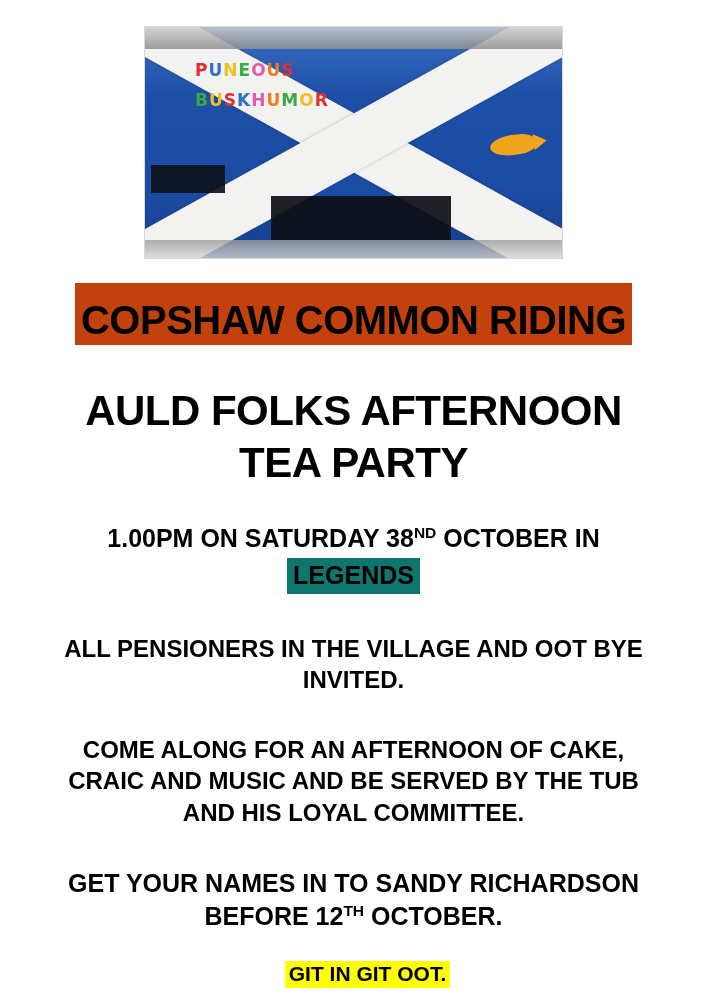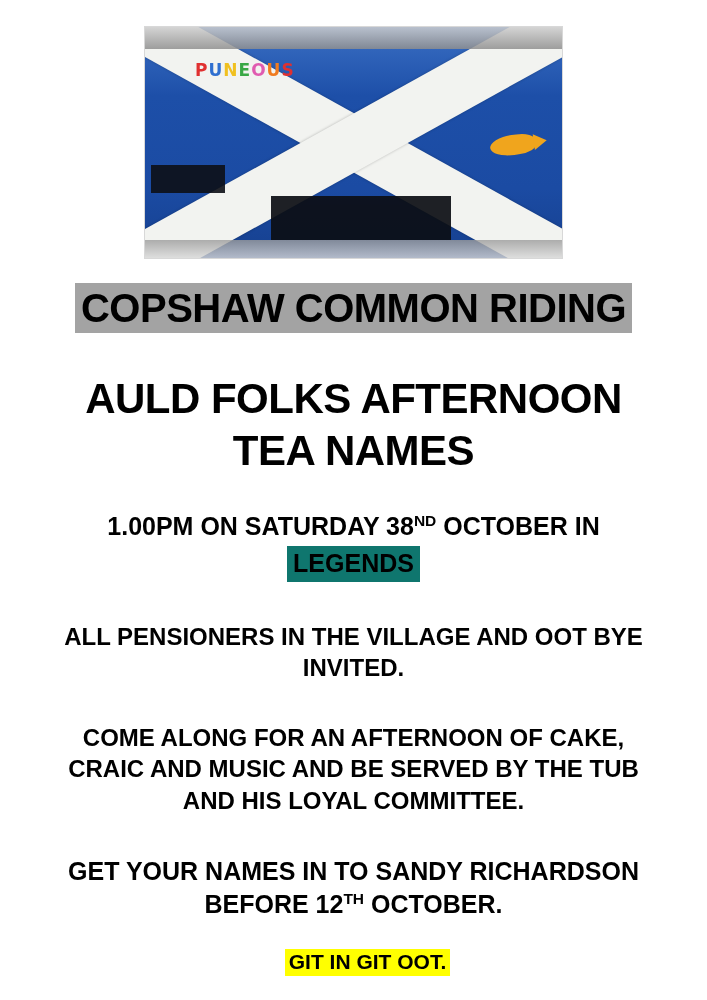--- a/index.html
+++ b/index.html
@@ -115,25 +115,25 @@
     border-left: 13px solid #f0a51d;
   }
 
   
   .title-band {
     margin: 24px auto 0 auto;
     width: 610px;
     text-align: center;
   }
   .title-band .hl {
-    background: #a3a3a3;
+    background: #c2410c;
     font-size: 40px;
     font-weight: bold;
     letter-spacing: -0.5px;
-    padding: 4px 6px 4px 6px;
+    padding: 16px 6px 4px 6px;
     display: inline-block;
     line-height: 1.06;
   }
 
   .headline {
     margin: 40px auto 0 auto;
     width: 620px;
     text-align: center;
     font-size: 42px;
     font-weight: bold;
@@ -204,29 +204,32 @@
       <div class="saltire-b"></div>
     </div>
     <div class="photo-top-strip"></div>
     <div class="photo-bottom-strip"></div>
     <div class="photo-dark-left"></div>
     <div class="photo-dark-bottom"></div>
     <div class="banner-letters">
       <div>
         <span style="color:#e03030">P</span><span style="color:#2f6fd0">U</span><span style="color:#f0c020">N</span><span style="color:#39a845">E</span><span style="color:#e05bb0">O</span><span style="color:#f07b20">U</span><span style="color:#e03030">S</span>
       </div>
+      <div>
+        <span style="color:#39a845">B</span><span style="color:#f0c020">U</span><span style="color:#e03030">S</span><span style="color:#2f6fd0">K</span><span style="color:#e05bb0">H</span><span style="color:#f07b20">U</span><span style="color:#39a845">M</span><span style="color:#f0c020">O</span><span style="color:#e03030">R</span>
+      </div>
     </div>
     <div class="fish"></div>
   </div>
 
   <div class="title-band">
     <span class="hl">COPSHAW COMMON RIDING</span>
   </div>
 
-  <div class="headline">AULD FOLKS AFTERNOON TEA NAMES</div>
+  <div class="headline">AULD FOLKS AFTERNOON TEA PARTY</div>
 
   <div class="when">
     <span>1.00PM ON SATURDAY 38</span><sup>ND</sup><span> OCTOBER IN</span>
     <br>
     <span class="venue-hl">LEGENDS</span>
   </div>
 
   <div class="para">ALL PENSIONERS IN THE VILLAGE AND OOT BYE INVITED.</div>
 
   <div class="para">COME ALONG FOR AN AFTERNOON OF CAKE, CRAIC AND MUSIC AND BE SERVED BY THE TUB AND HIS LOYAL COMMITTEE.</div>

